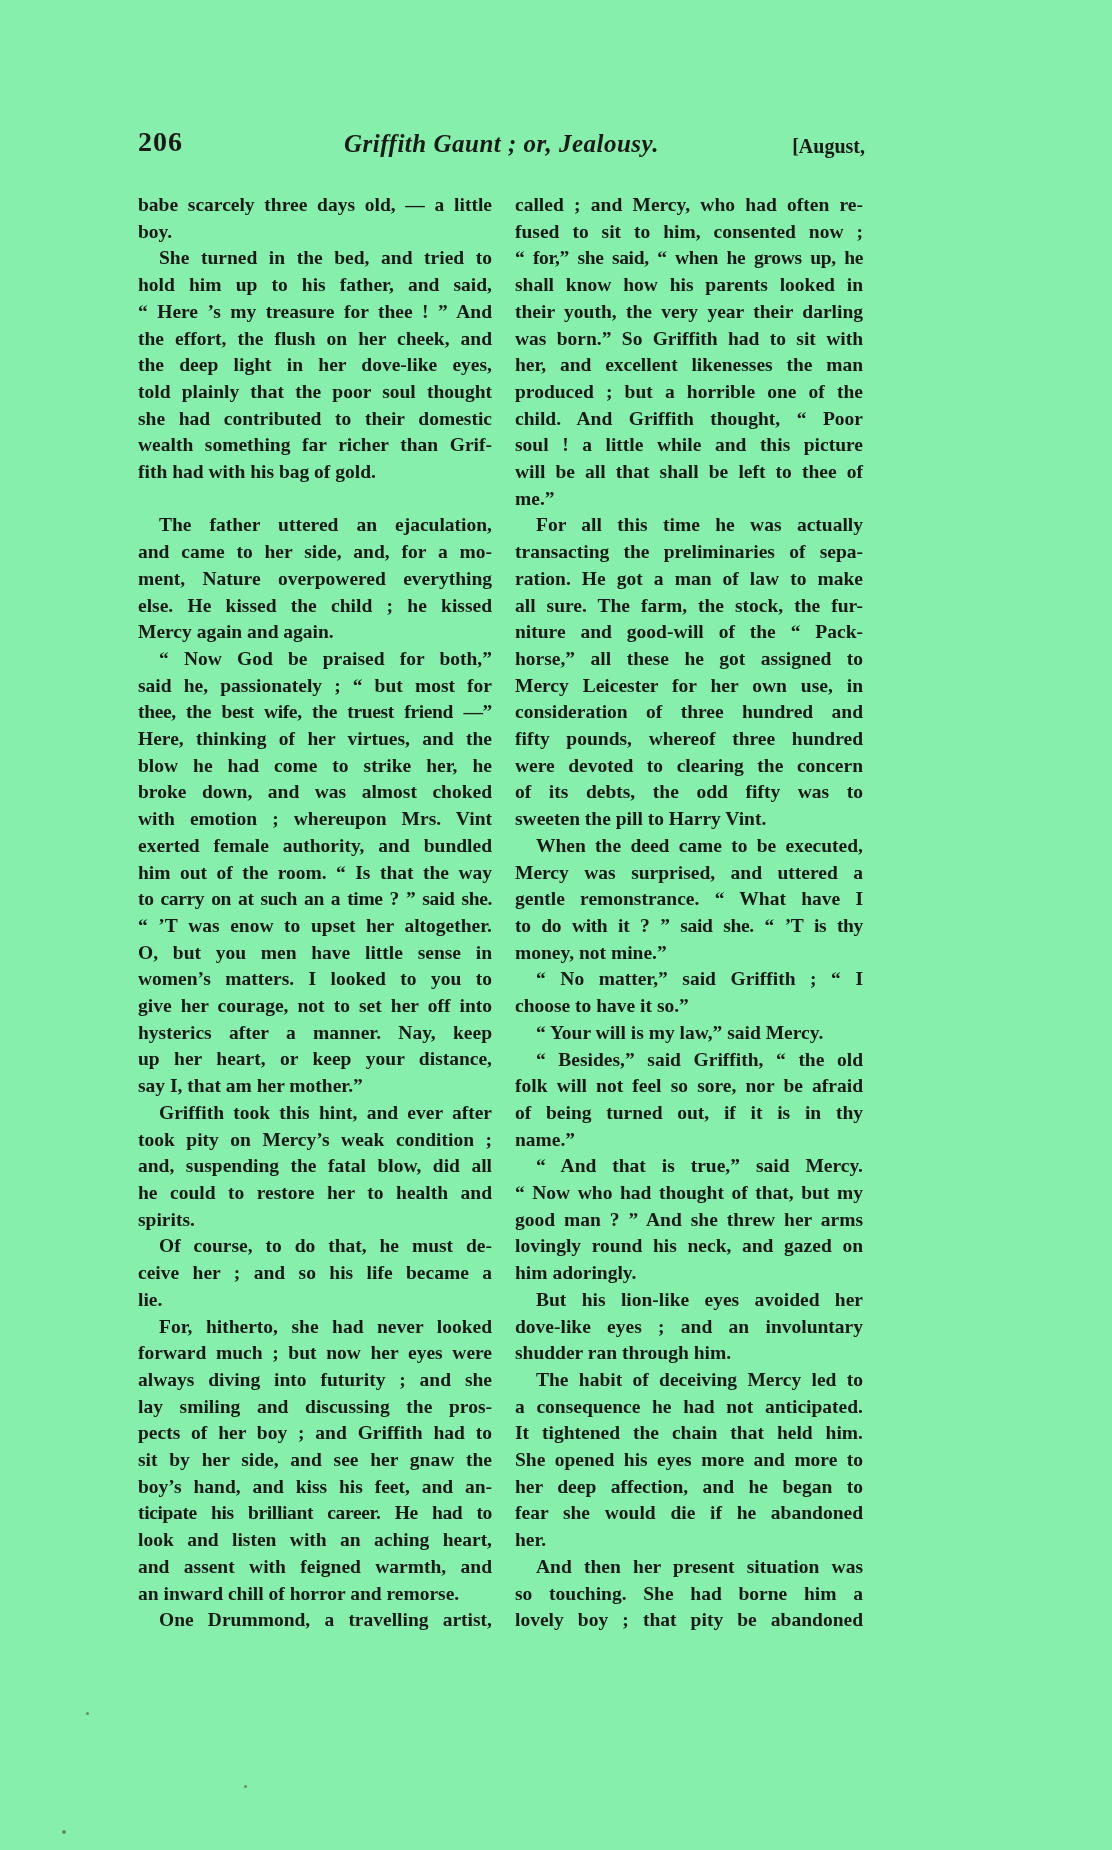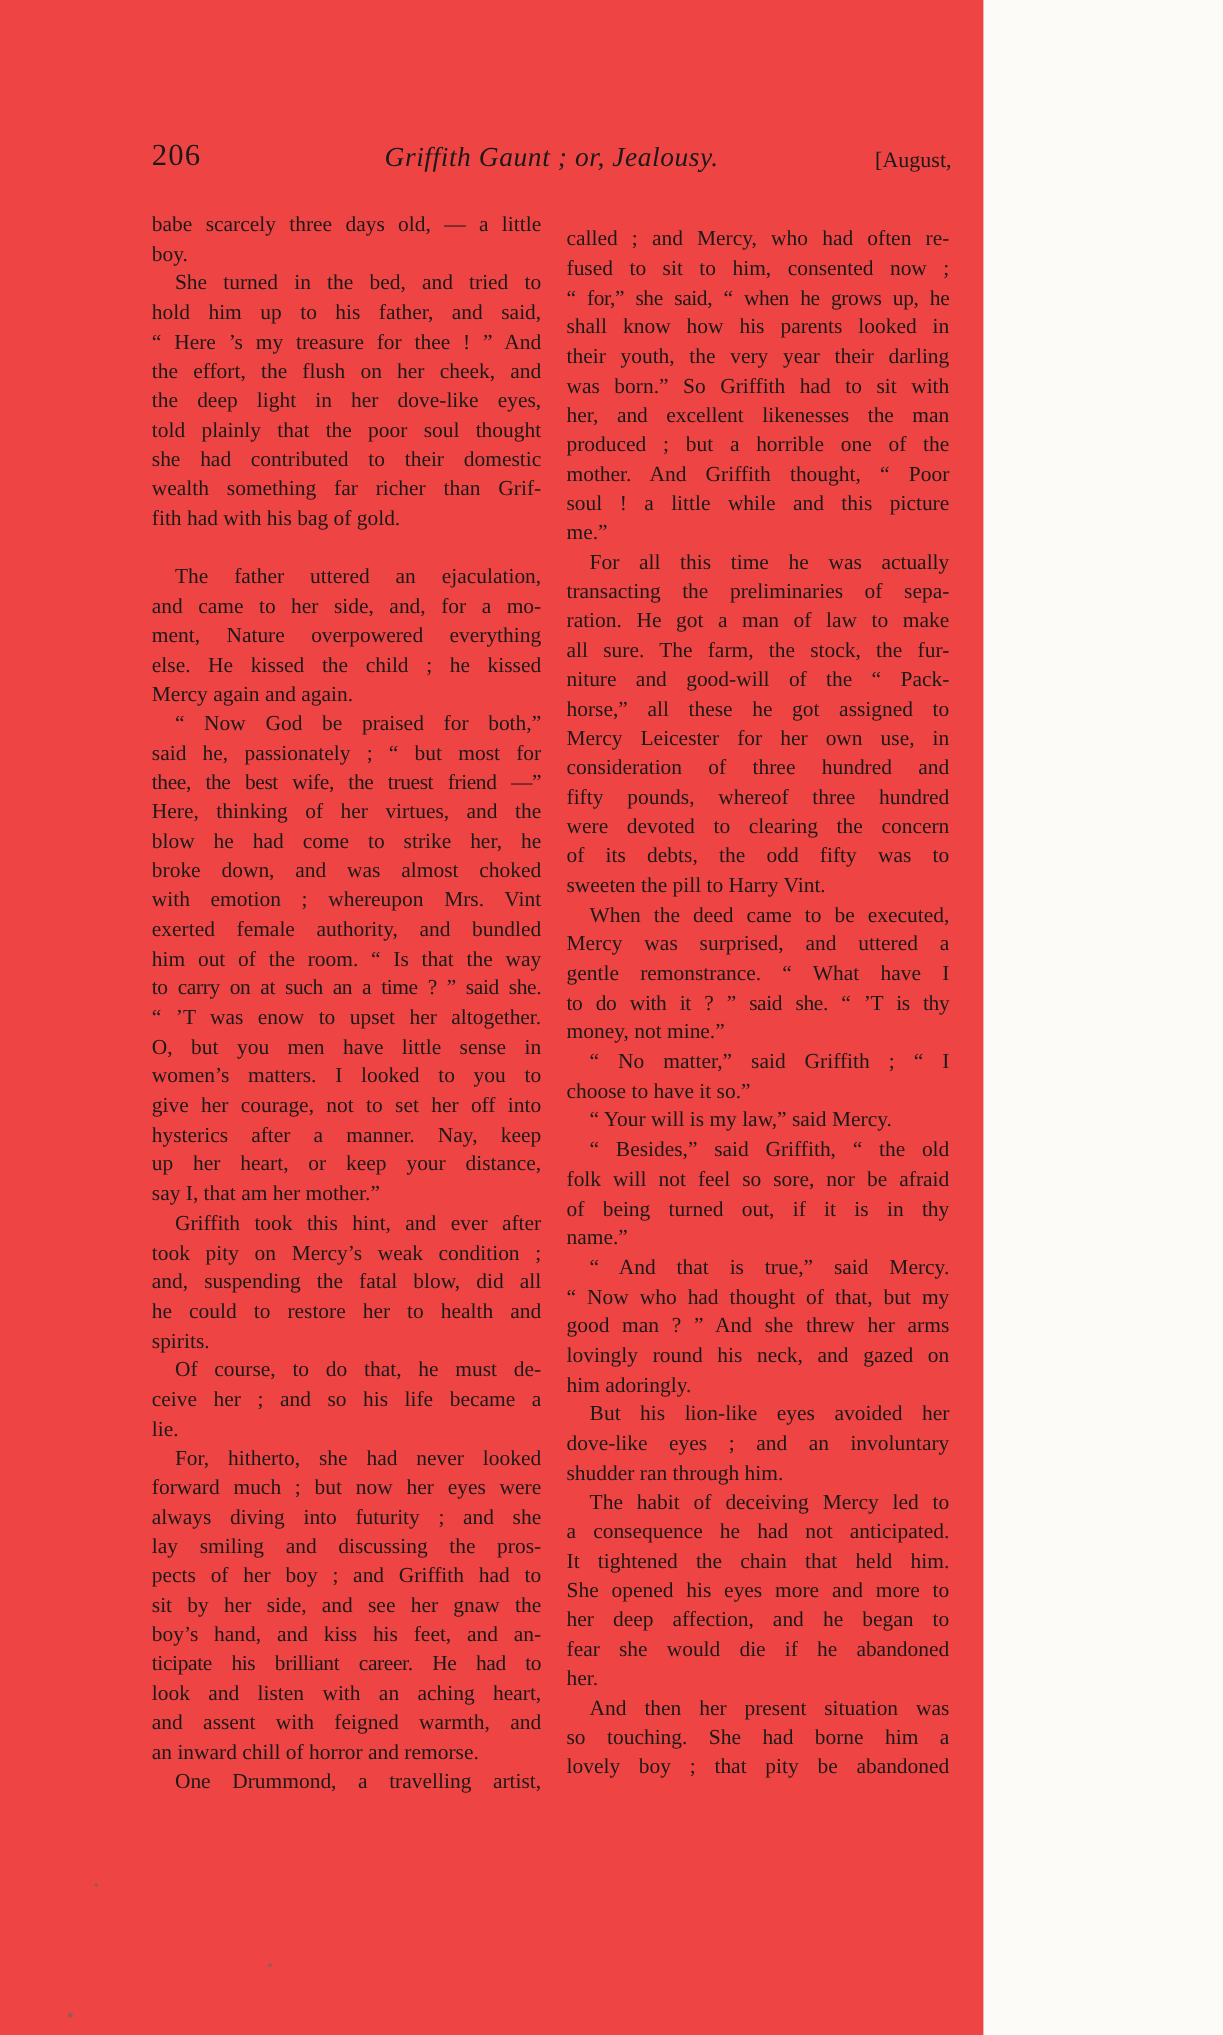--- a/index.html
+++ b/index.html
@@ -4,23 +4,24 @@
 <style>
   html, body { margin: 0; padding: 0; }
   body {
     width: 1112px; height: 1850px;
     background: #fcfbf8;
     font-family: "Liberation Serif", "DejaVu Serif", serif;
     color: #1b1a18;
   }
   .page {
     position: relative;
-    width: 894px; height: 1850px;
+    width: 1112px; height: 1850px;
     overflow: hidden;
-    background: #ef4444;
+    background: #86efac;
+    font-weight: bold;
   }
   .page-header {
     position: absolute;
     top: 118px; left: 138px; width: 727px; height: 42px;
   }
   .page-number {
     position: absolute; left: 0; bottom: 2px;
     font-size: 28px; letter-spacing: 1px;
   }
   .running-title {
@@ -142,22 +143,23 @@
     <section class="column column-right">
         <div class="para">
           <div class="line just">called ; and Mercy, who had often re-</div>
           <div class="line just">fused to sit to him, consented now ;</div>
           <div class="line just tight">“ for,” she said, “ when he grows up, he</div>
           <div class="line just">shall know how his parents looked in</div>
           <div class="line just">their youth, the very year their darling</div>
           <div class="line just">was born.”  So Griffith had to sit with</div>
           <div class="line just">her, and excellent likenesses the man</div>
           <div class="line just">produced ; but a horrible one of the</div>
-          <div class="line just">mother.  And Griffith thought, “ Poor</div>
+          <div class="line just">child.  And Griffith thought, “ Poor</div>
           <div class="line just">soul !  a little while and this picture</div>
+          <div class="line just">will be all that shall be left to thee of</div>
           <div class="line">me.”</div>
         </div>
         <div class="para">
           <div class="line just indent">For all this time he was actually</div>
           <div class="line just">transacting the preliminaries of sepa-</div>
           <div class="line just">ration.  He got a man of law to make</div>
           <div class="line just">all sure.  The farm, the stock, the fur-</div>
           <div class="line just">niture and good-will of the “ Pack-</div>
           <div class="line just">horse,” all these he got assigned to</div>
           <div class="line just">Mercy Leicester for her own use, in</div>

